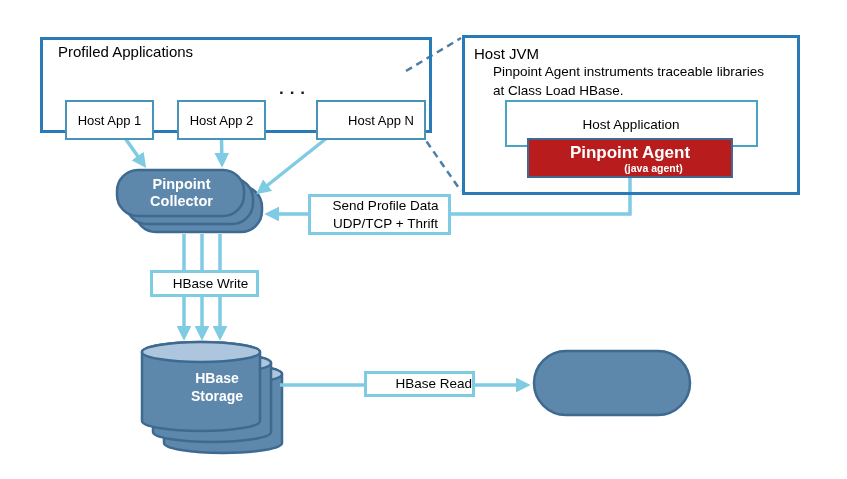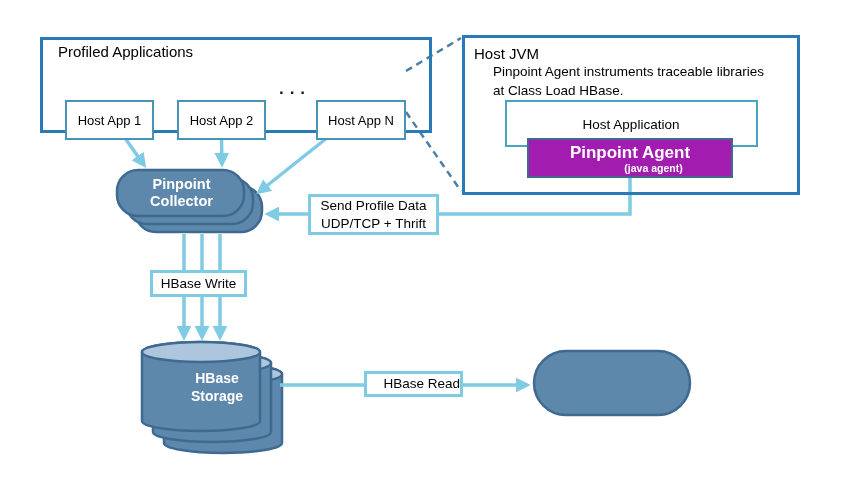--- a/index.html
+++ b/index.html
@@ -22,25 +22,25 @@
 
   .section-title{font-size:15px;}
   .desc-line{font-size:13.5px;}
 
   .dots{font-size:17px;font-weight:bold;letter-spacing:5px;color:#1a1a1a;}
 
   
   .line-label{
     background:#ffffff;border:3px solid #7ecbe3;
     display:flex;flex-direction:column;align-items:center;justify-content:center;
-    font-size:13.5px;line-height:18px;text-align:center;
+    font-size:13.5px;line-height:18px;text-align:center;padding-left:12px;
   }
 
   .agent-box{
-    background:#a21caf;border:2px solid #41688e;color:#ffffff;
+    background:#b91c1c;border:2px solid #41688e;color:#ffffff;
     display:flex;flex-direction:column;align-items:center;justify-content:center;
     text-align:center;
   }
   .agent-box .big{font-size:17px;font-weight:bold;line-height:19px;}
   .agent-box .small{font-size:10.5px;font-weight:bold;line-height:12px;margin-left:47px;}
 
   .node-label{
     color:#ffffff;font-weight:bold;text-align:center;
     display:flex;flex-direction:column;align-items:center;justify-content:center;
   }
@@ -102,21 +102,21 @@
   <div class="abs outer-box" style="left:40px;top:37px;width:386px;height:90px;"></div>
   <div class="abs section-title" style="left:58px;top:43px;text-align:center;">Profiled Applications</div>
 
   <div class="abs app-box" style="left:65px;top:71px;width:85px;height:36px;">
     <span>Host App 1</span>
   </div>
   <div class="abs app-box" style="left:177px;top:71px;width:85px;height:36px;">
     <span>Host App 2</span>
   </div>
   <div class="abs dots" style="left:279px;top:83px;">···</div>
-  <div class="abs app-box" style="left:316px;top:71px;width:86px;height:36px;">
+  <div class="abs app-box" style="left:316px;top:71px;width:86px;height:36px;padding-left:20px;">
     <span>Host App N</span>
   </div>
 
   <div class="abs outer-box" style="left:462px;top:35px;width:332px;height:154px;"></div>
   <div class="abs section-title" style="left:474px;top:45px;">Host JVM</div>
   <div class="abs desc-line" style="left:493px;top:64px;">Pinpoint Agent instruments traceable libraries</div>
   <div class="abs desc-line" style="left:493px;top:83px;">at Class Load HBase.</div>
 
   <div class="abs host-app-box" style="left:505px;top:100px;width:249px;height:43px;"></div>
   <div class="abs" style="left:505px;top:117px;width:252px;text-align:center;font-size:13.5px;">Host Application</div>

